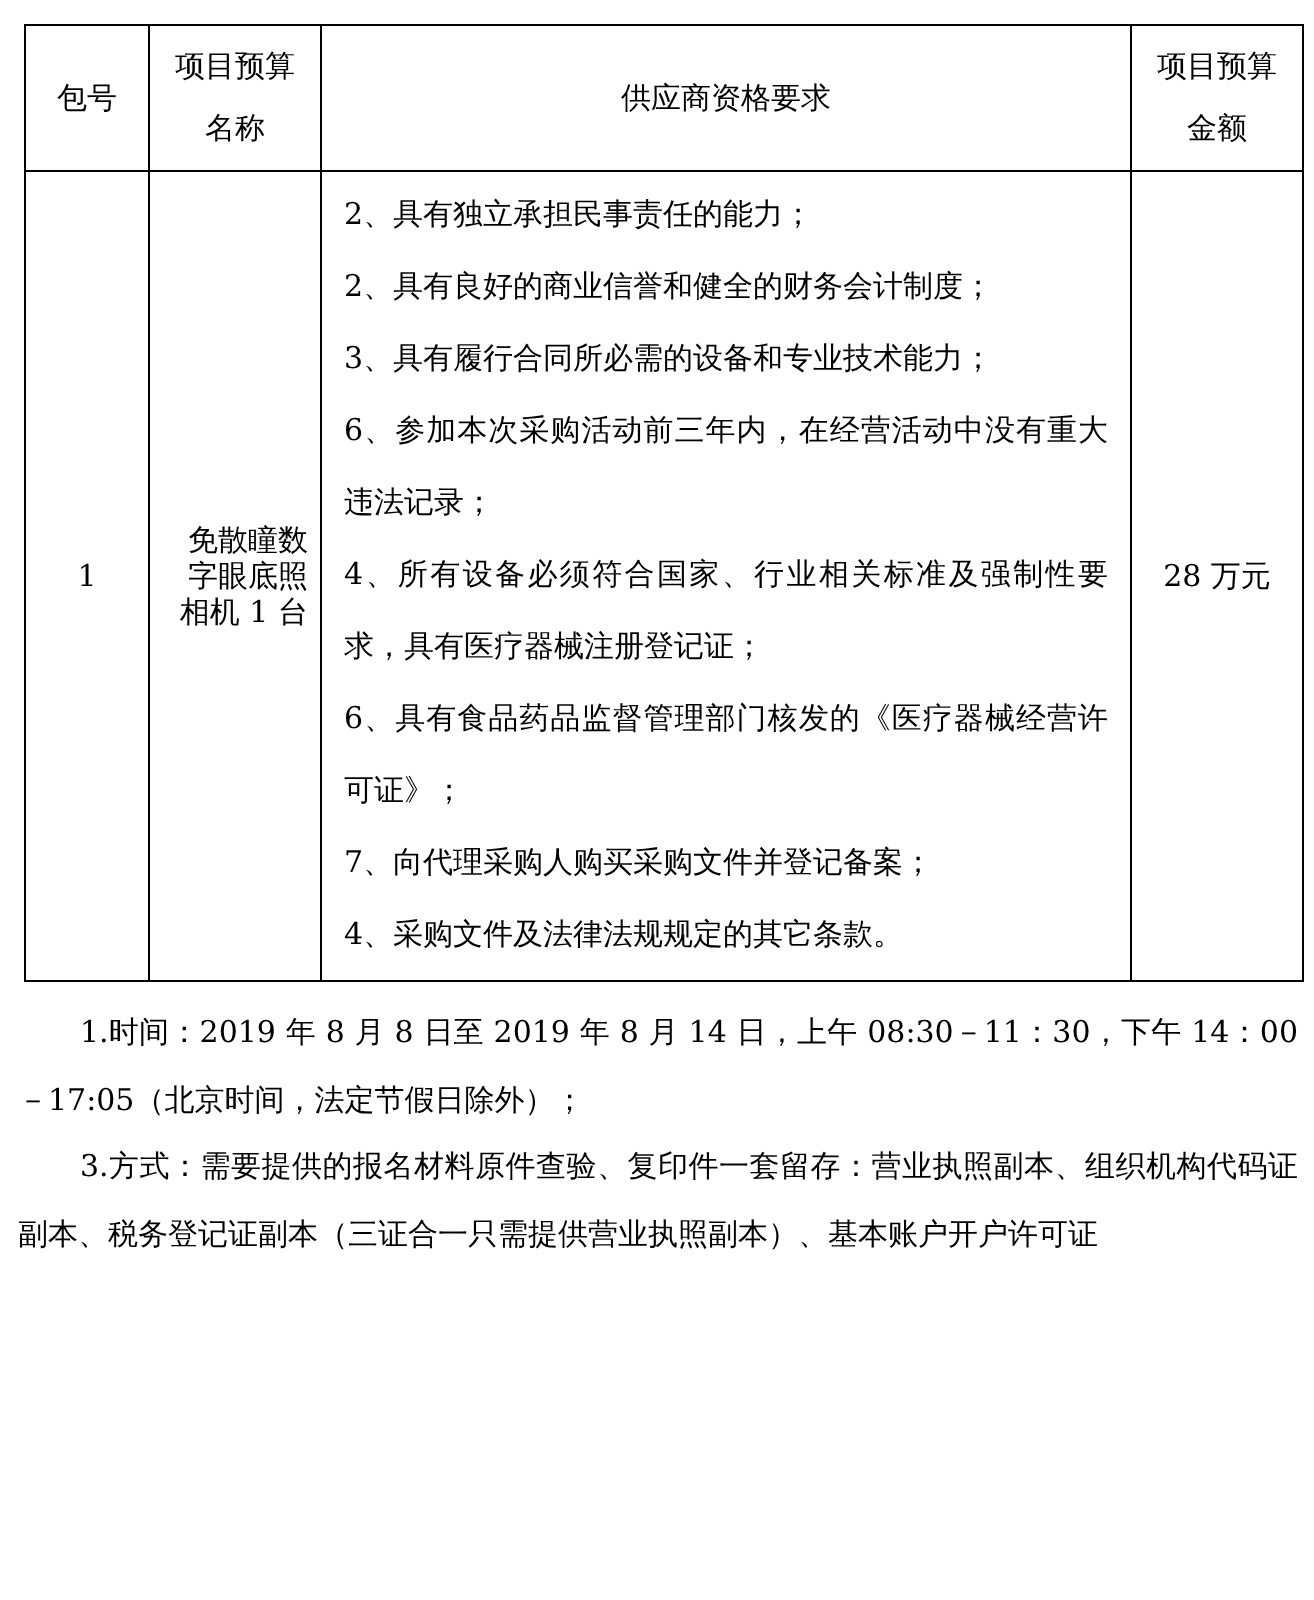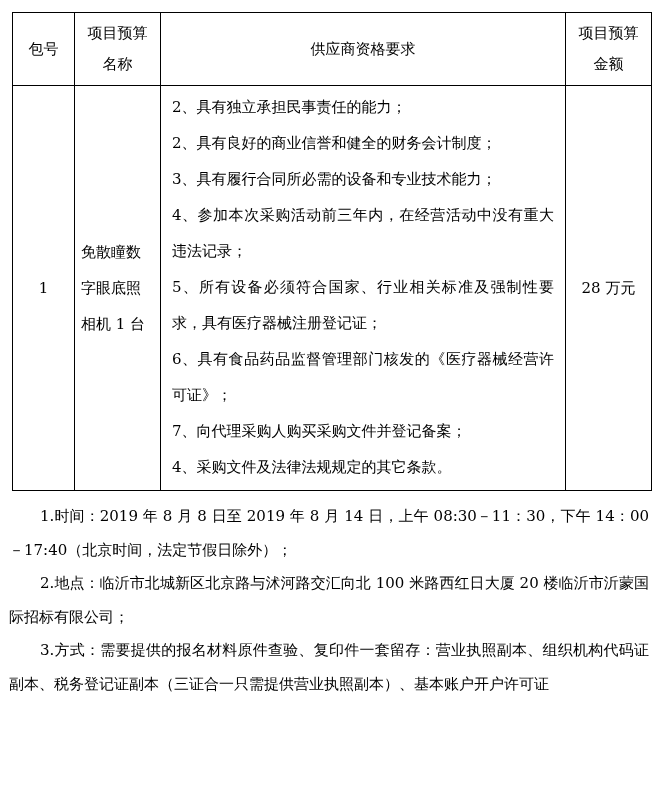--- a/index.html
+++ b/index.html
@@ -45,22 +45,22 @@
     height: 73px;
     text-align: center;
     line-height: 31px;
     white-space: pre-line;
     padding: 2px;
   }
   td.pkg-no, td.budget {
     text-align: center;
   }
   td.item-name {
-    text-align: left;
-    line-height: 36px;
+    text-align: right;
+    line-height: 18px;
     padding: 0 6px;
   }
   td.reqs {
     padding: 3px 11px 5px 11px;
     vertical-align: top;
   }
   td.reqs p {
     margin: 0;
     line-height: 36px;
     text-align: justify;
@@ -107,30 +107,29 @@
       </tr>
     </thead>
     <tbody>
       <tr>
         <td class="pkg-no">1</td>
         <td class="item-name">免散瞳数字眼底照相机 1 台</td>
         <td class="reqs">
           <p>2、具有独立承担民事责任的能力；</p>
           <p>2、具有良好的商业信誉和健全的财务会计制度；</p>
           <p>3、具有履行合同所必需的设备和专业技术能力；</p>
-          <p>4、参加本次采购活动前三年内，在经营活动中没有重大违法记录；</p>
-          <p>5、所有设备必须符合国家、行业相关标准及强制性要求，具有医疗器械注册登记证；</p>
+          <p>6、参加本次采购活动前三年内，在经营活动中没有重大违法记录；</p>
+          <p>4、所有设备必须符合国家、行业相关标准及强制性要求，具有医疗器械注册登记证；</p>
           <p>6、具有食品药品监督管理部门核发的《医疗器械经营许可证》；</p>
           <p>7、向代理采购人购买采购文件并登记备案；</p>
           <p>4、采购文件及法律法规规定的其它条款。</p>
         </td>
         <td class="budget">28 万元</td>
       </tr>
     </tbody>
   </table>
 
   <div class="sections">
-    <p class="item">1.时间：2019 年 8 月 8 日至 2019 年 8 月 14 日，上午 08:30－11：30，下午 14：00 －17:40（北京时间，法定节假日除外）；</p>
-    <p class="item">2.地点：临沂市北城新区北京路与沭河路交汇向北 100 米路西红日大厦 20 楼临沂市沂蒙国际招标有限公司；</p>
+    <p class="item">1.时间：2019 年 8 月 8 日至 2019 年 8 月 14 日，上午 08:30－11：30，下午 14：00 －17:05（北京时间，法定节假日除外）；</p>
     <p class="item">3.方式：需要提供的报名材料原件查验、复印件一套留存：营业执照副本、组织机构代码证副本、税务登记证副本（三证合一只需提供营业执照副本）、基本账户开户许可证</p>
   </div>
 
 </div>
 
 </body></html>

